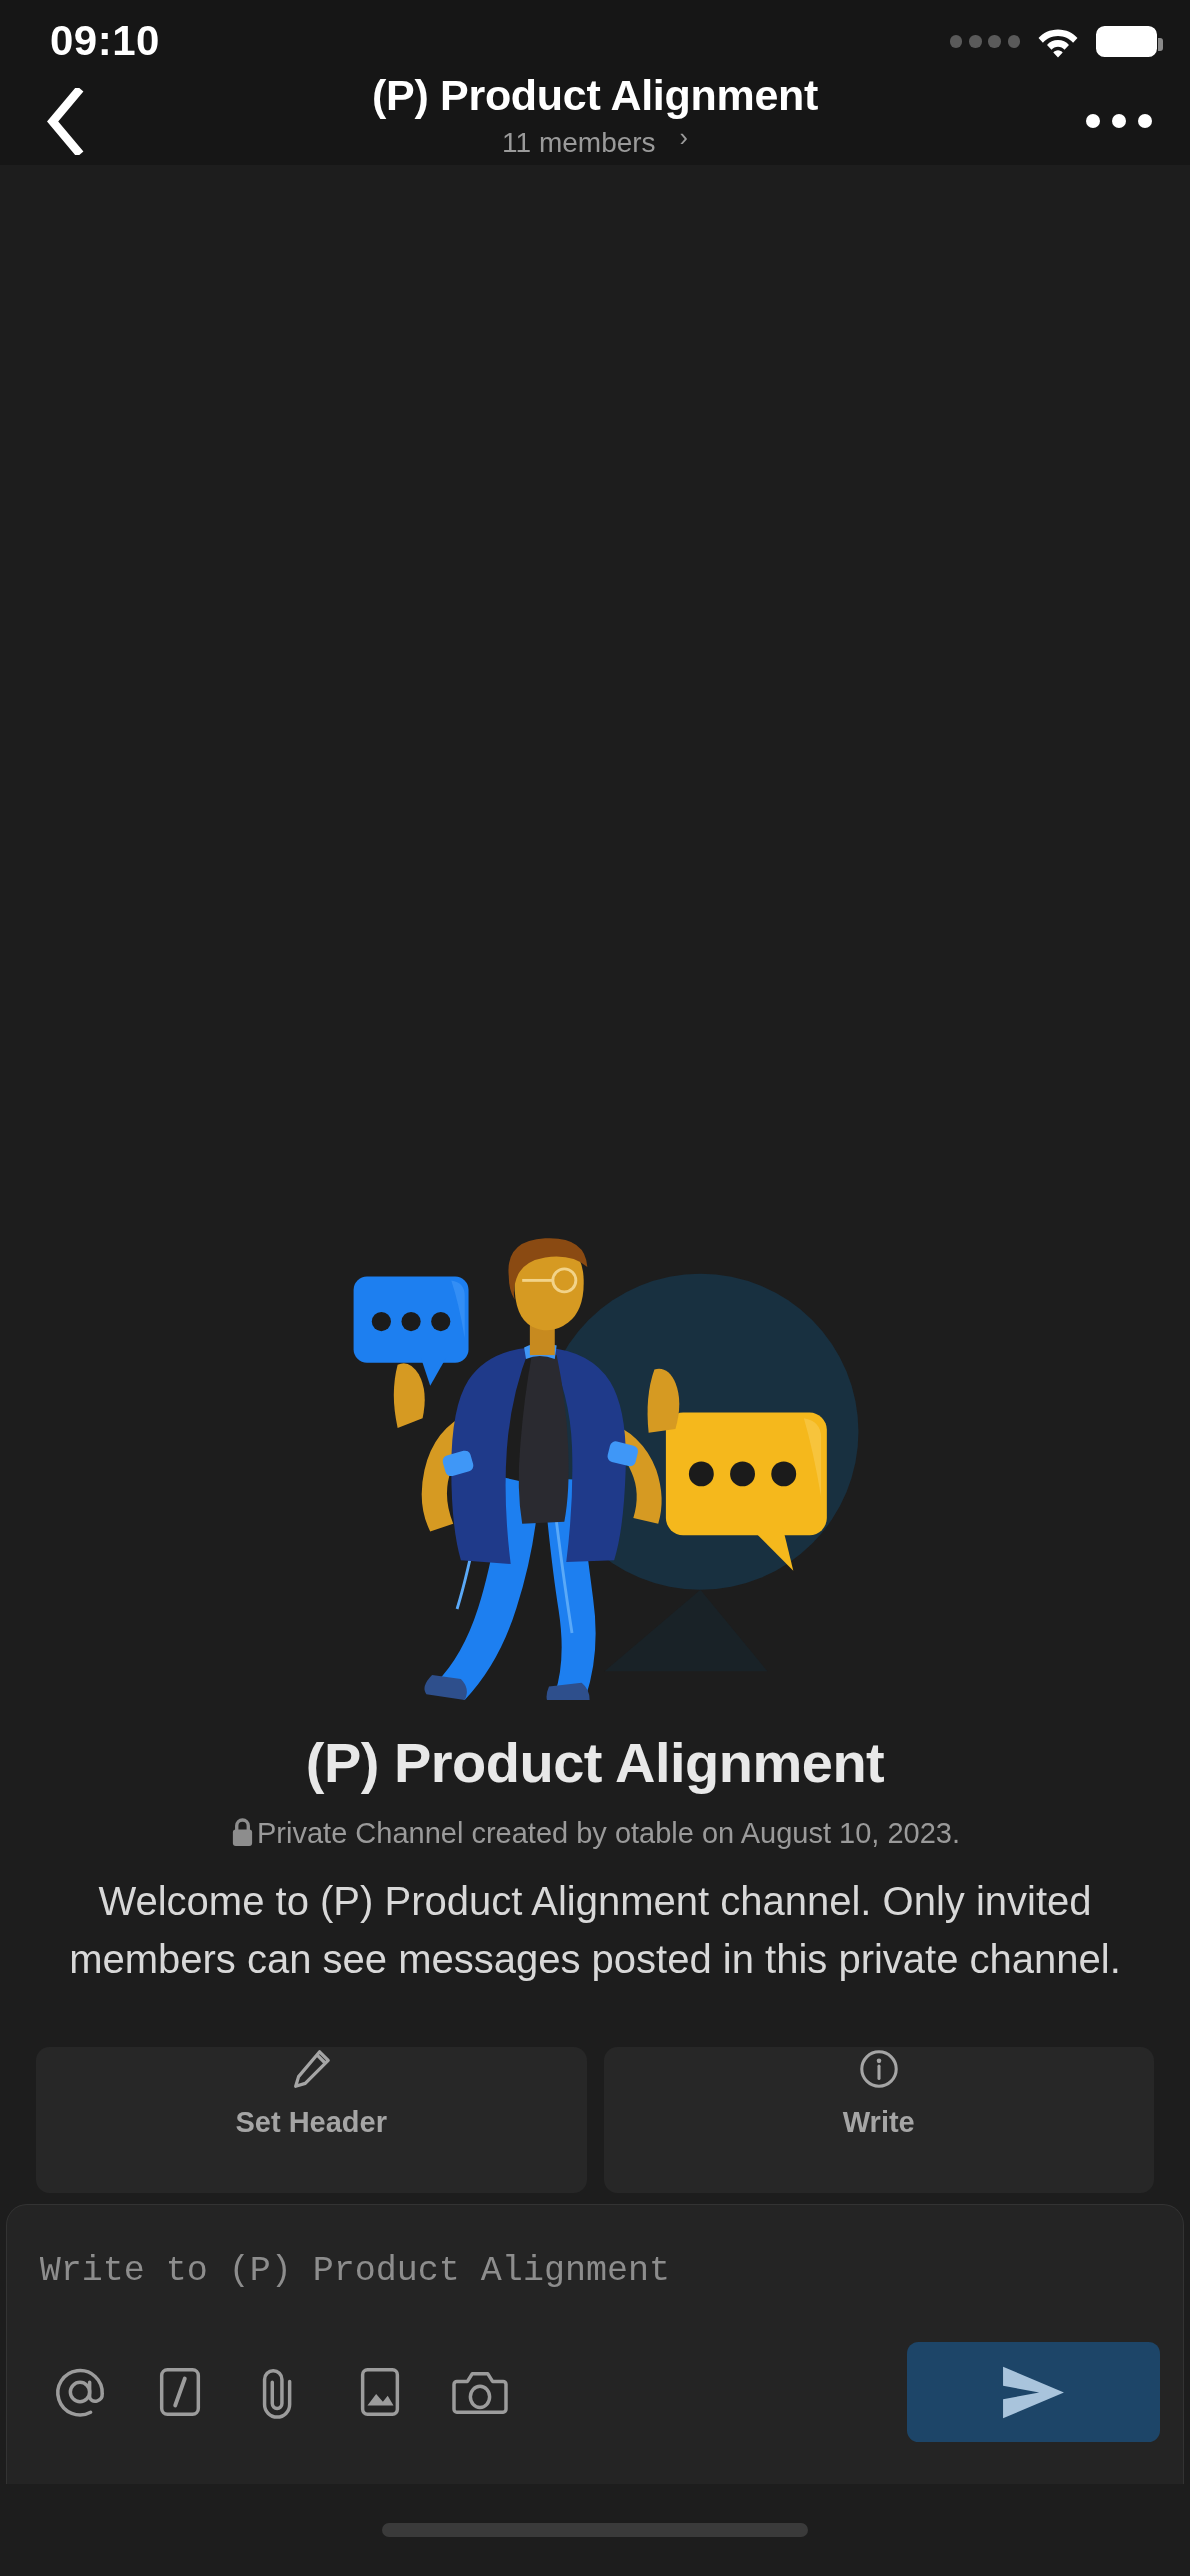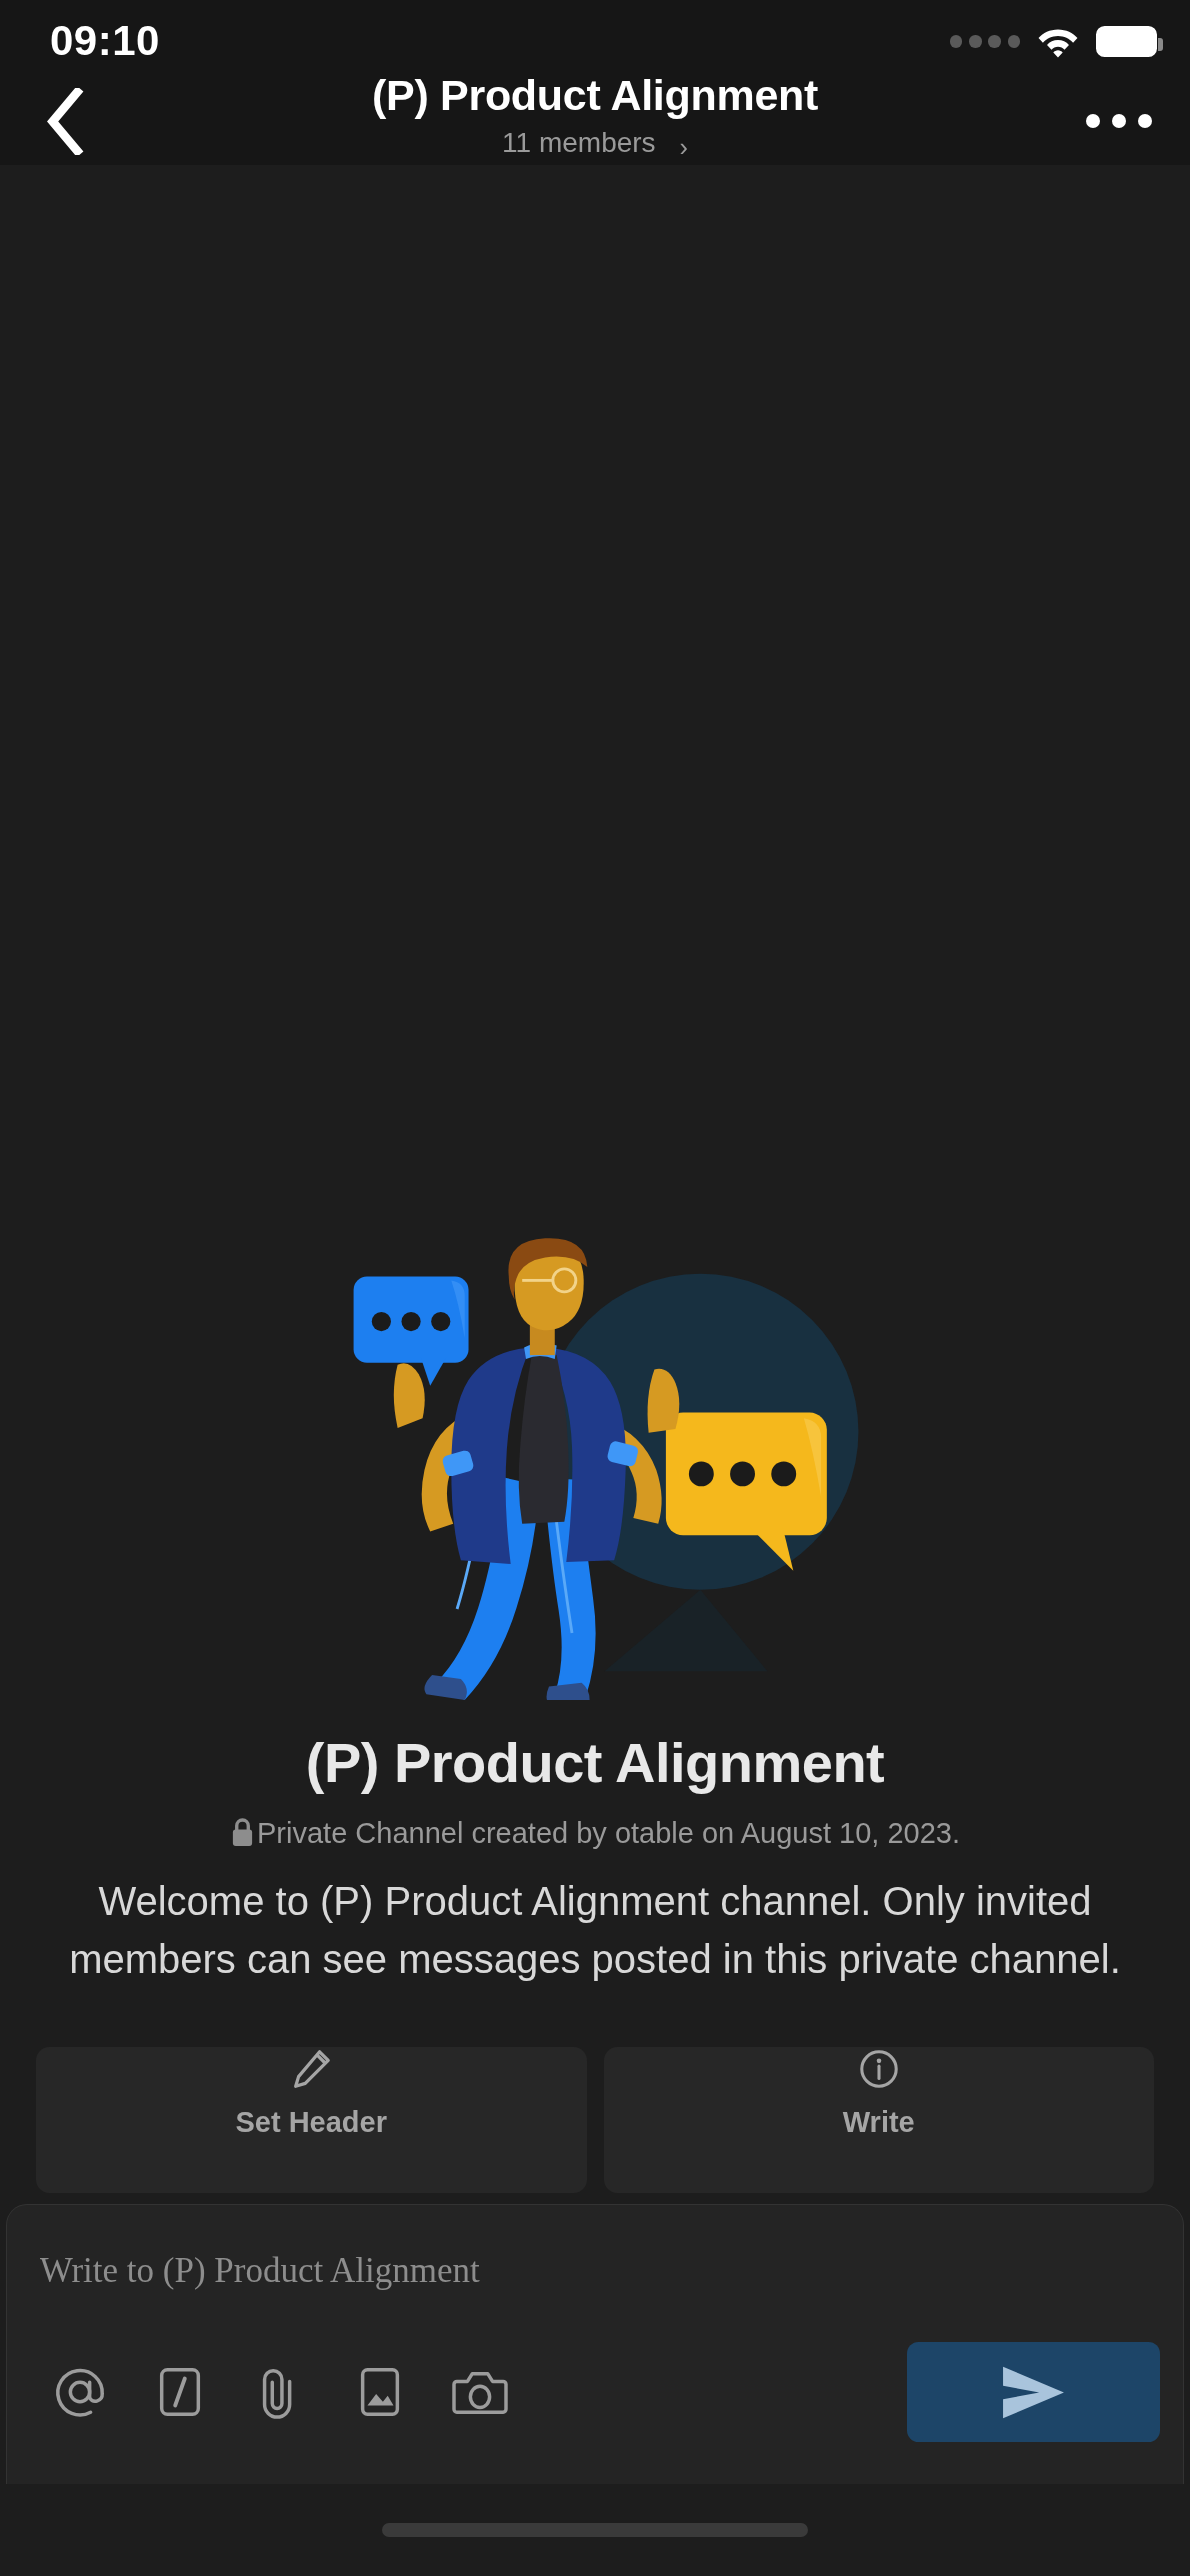--- a/index.html
+++ b/index.html
@@ -73,21 +73,21 @@
     text-align:center; width:767px;
   }
   .nav-title {
     color:#ffffff; font-size:43px; font-weight:700;
     line-height:54px; white-space:nowrap;
     letter-spacing:-0.3px;
   }
   .nav-sub {
     color:#9a9a9a; font-size:28px; font-weight:400;
     line-height:35px; margin-top:2.9px;
-    display:flex; align-items:flex-end; justify-content:center; gap:24px;
+    display:flex; align-items:flex-start; justify-content:center; gap:24px;
   }
   .nav-sub .chev { font-size:25px; color:#9a9a9a; line-height:1; }
   .nav-more {
     position:absolute; right:27px; top:-3.8px;
     width:88px; height:88px;
     display:flex; align-items:center; justify-content:center; gap:11.5px;
     cursor:pointer;
   }
   .nav-more i {
     display:block; width:14.4px; height:14.4px; border-radius:50%;
@@ -165,21 +165,21 @@
     border:1.9px solid #333333;
     border-bottom:none;
     border-radius:21px 21px 0 0;
     padding:44px 33px 0 33px;
     height:280px;
     position:relative;
   }
   .composer-input {
     color:#8d8d8d; font-size:35px; font-weight:400; line-height:44px;
     background:transparent; border:none; outline:none;
-    width:100%; font-family:Liberation Serif, serif;
+    width:100%; font-family:Liberation Mono, monospace;
     padding:0;
   }
   .composer-input::placeholder { color:#8d8d8d; opacity:1; }
   .toolbar {
     position:absolute;
     left:23px; right:23px; bottom:42px;
     display:flex; align-items:center;
   }
   .tool-ic {
     width:100px; height:73px;

